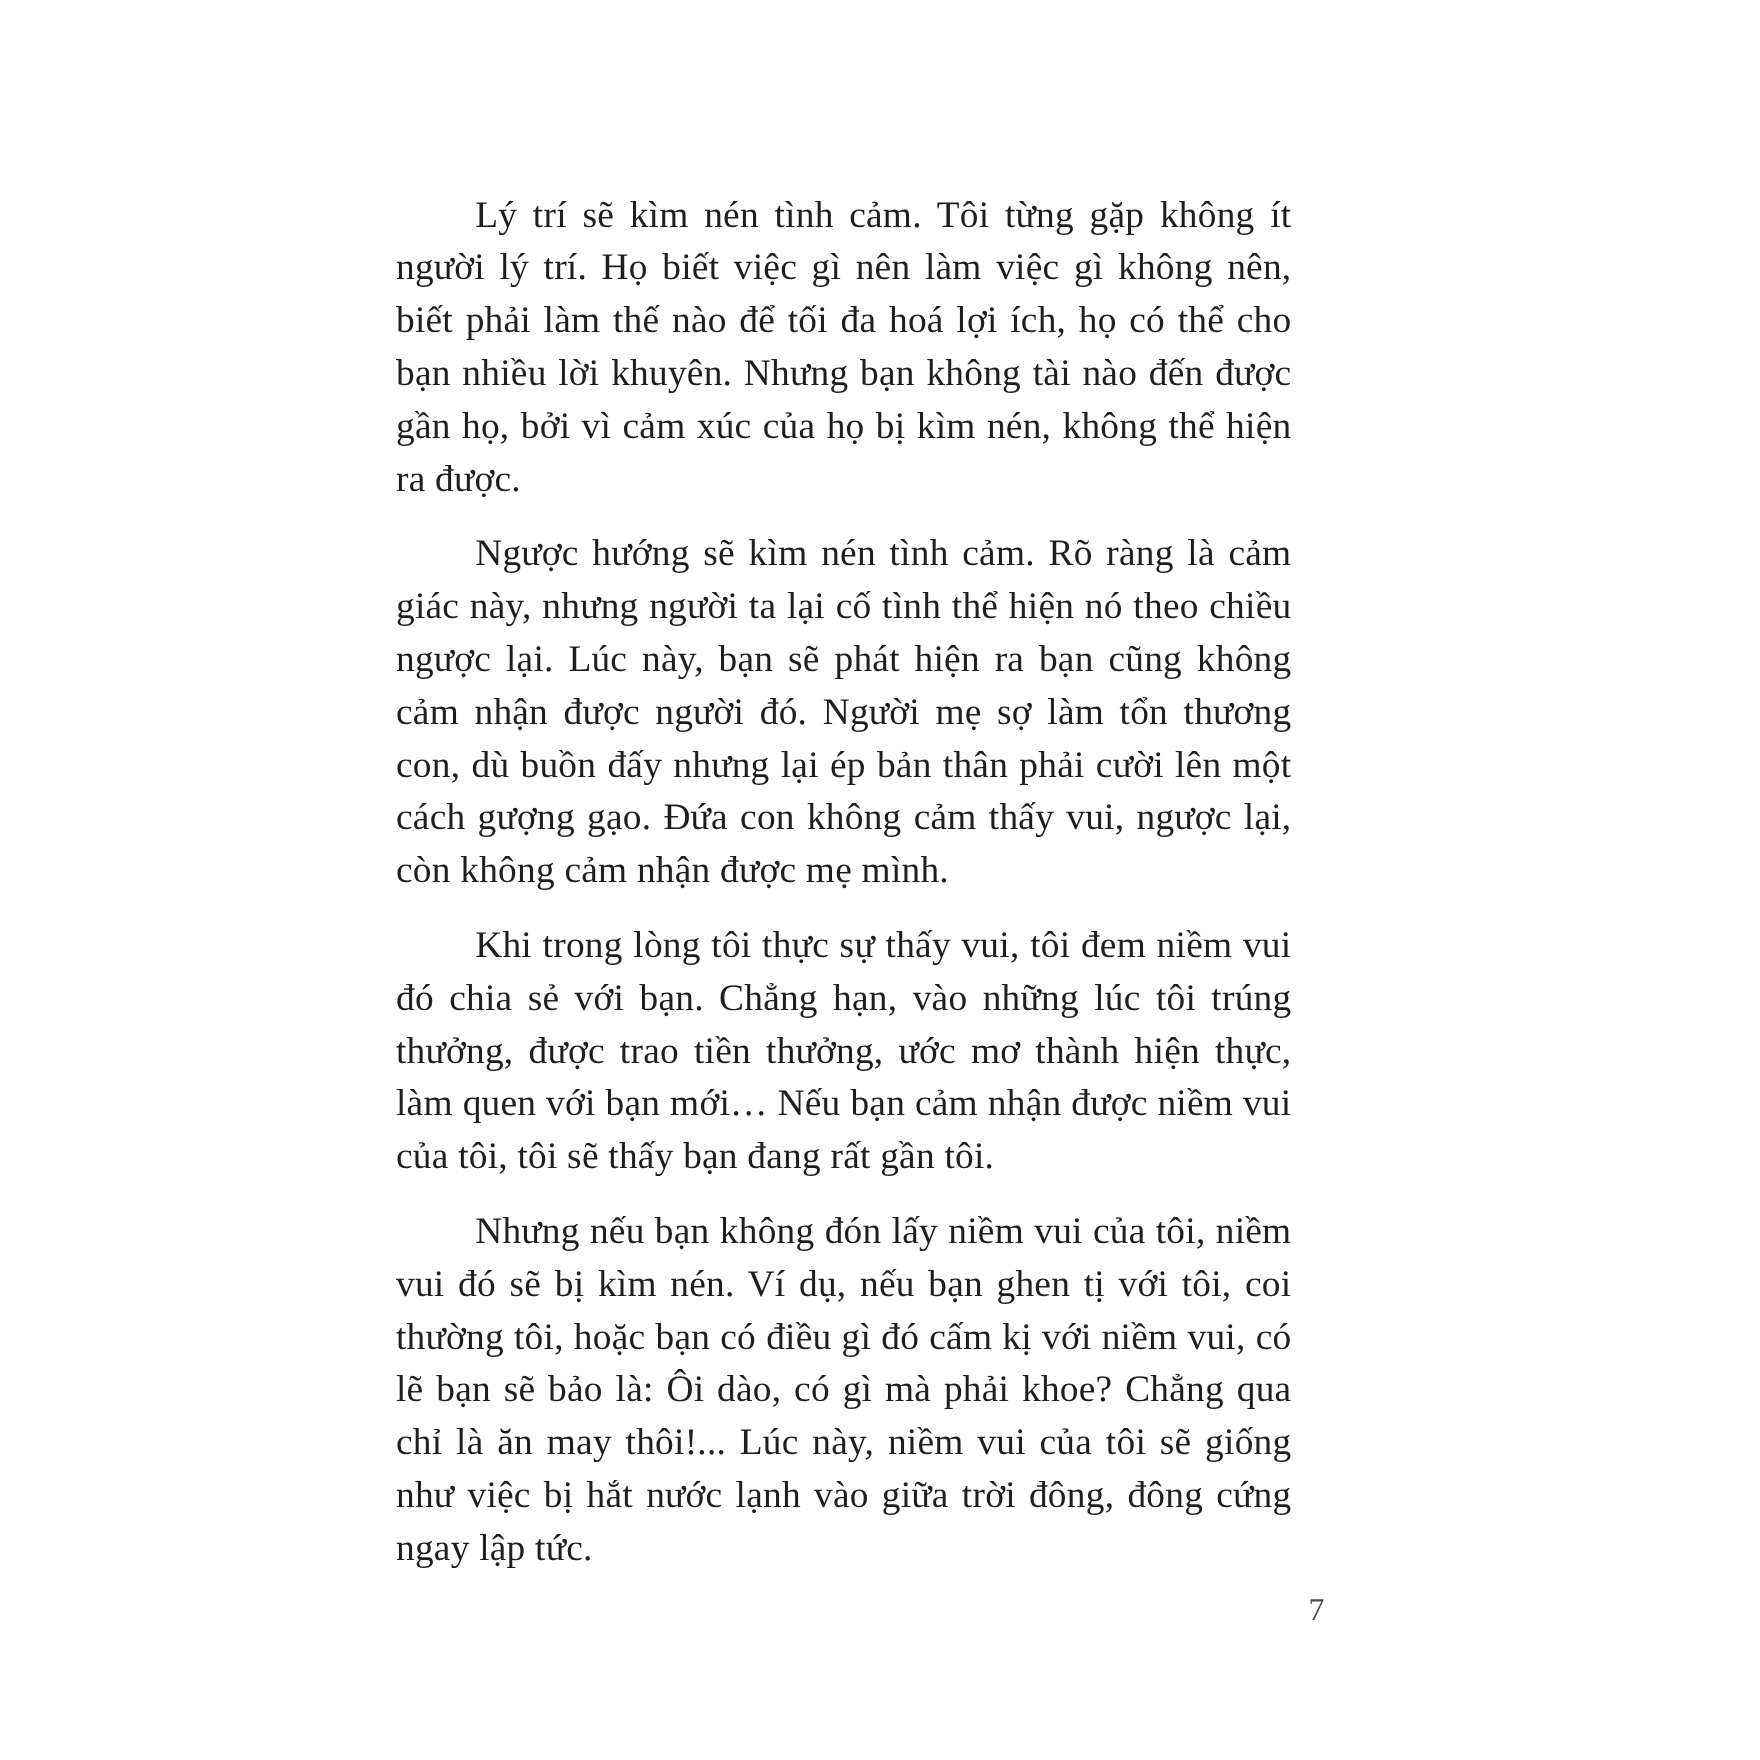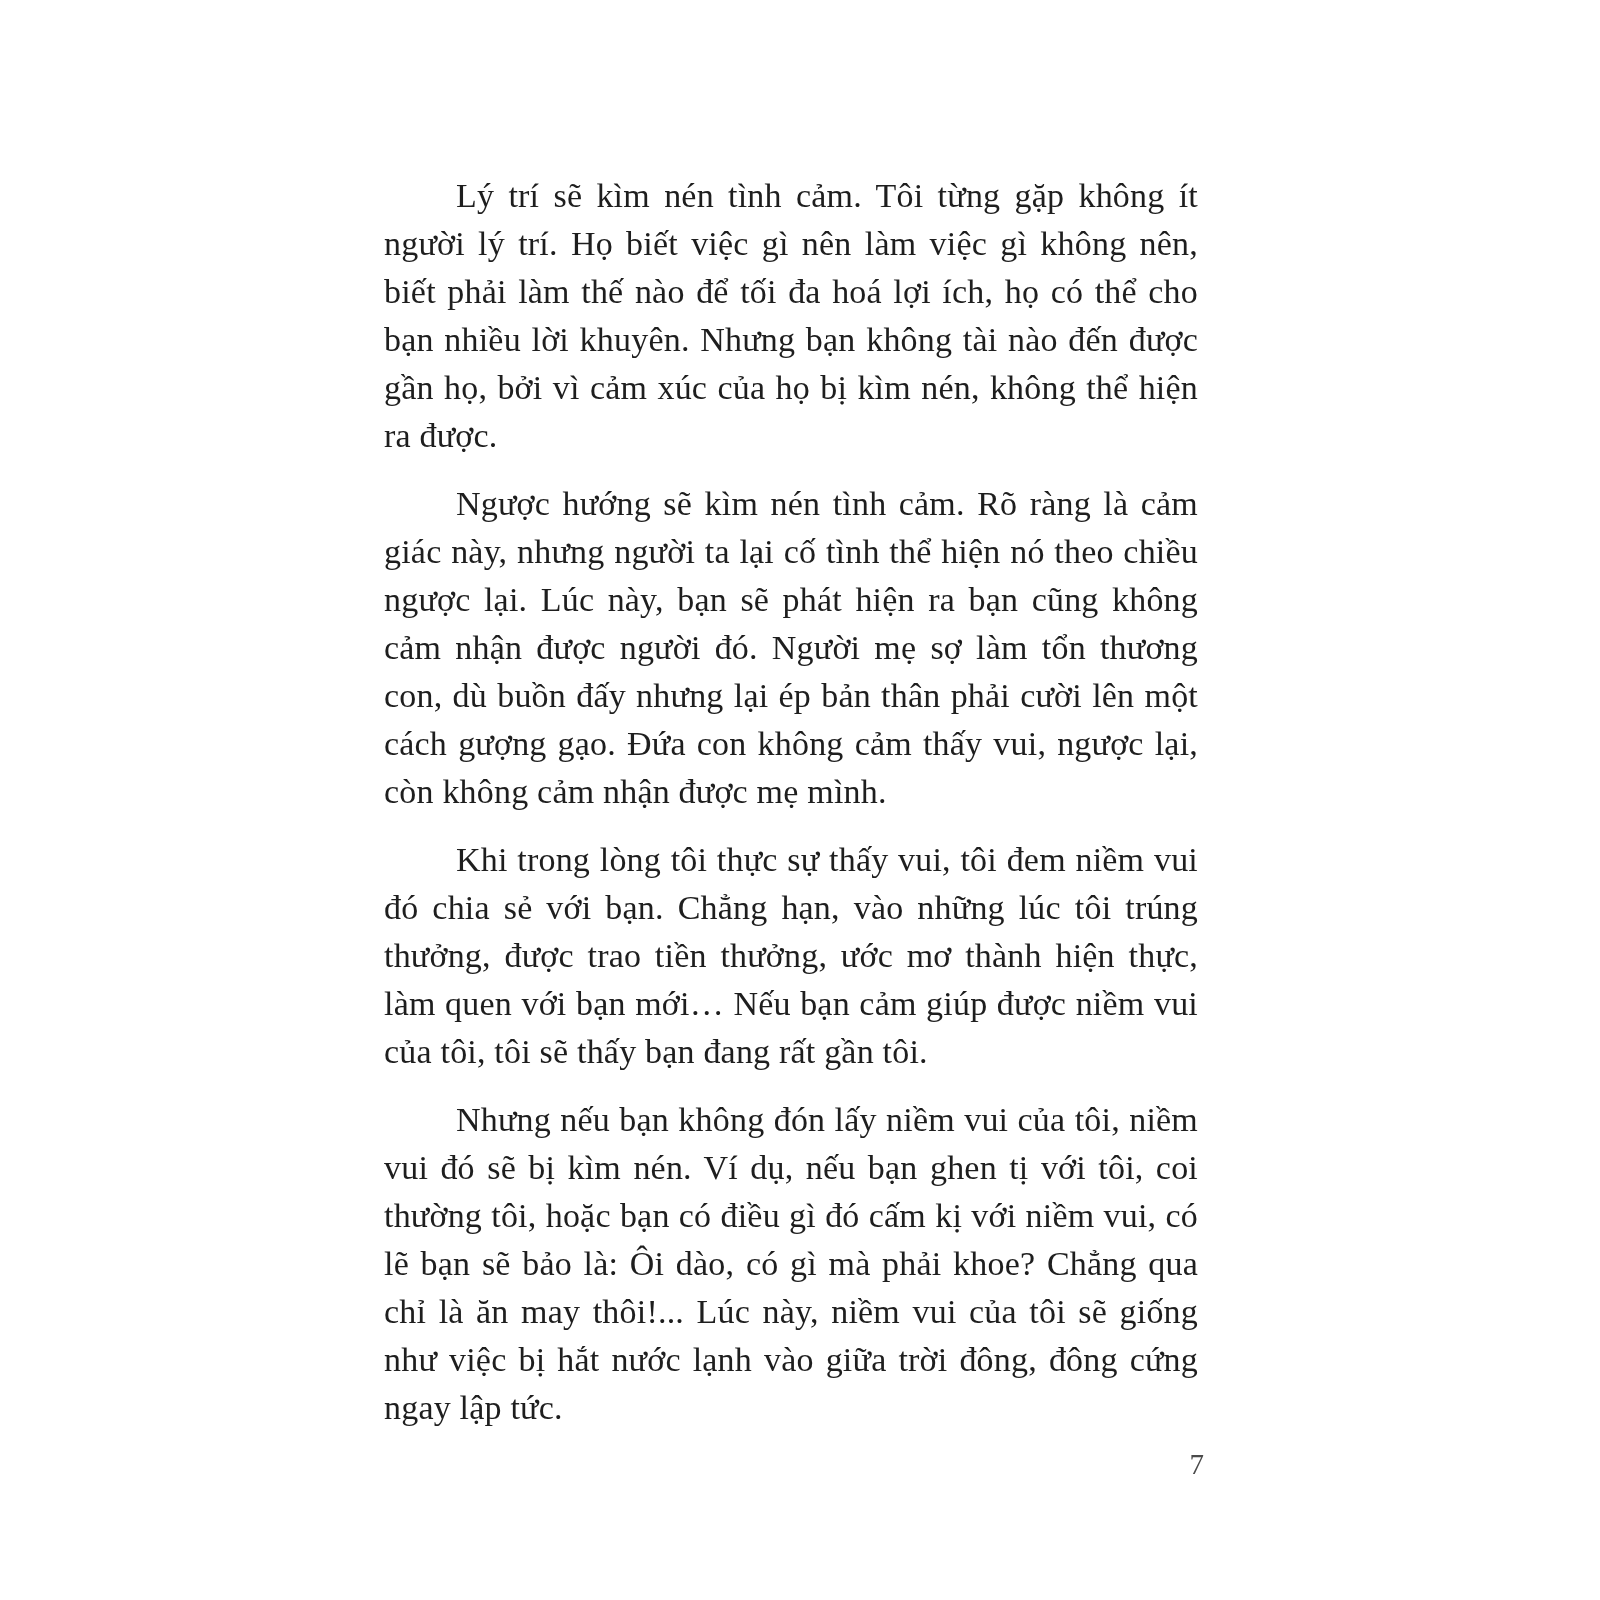--- a/index.html
+++ b/index.html
@@ -12,21 +12,21 @@
   }
   .page {
     position: relative;
     width: 1600px;
     height: 1600px;
     background: #ffffff;
     font-family: "Liberation Serif", "DejaVu Serif", serif;
   }
   .page-text {
     position: absolute;
-    left: 384px;
+    left: 360px;
     top: 172px;
     width: 814px;
   }
   .page-text p {
     margin: 0 0 20px 0;
     text-indent: 72px;
     text-align: justify;
     font-size: 34px;
     line-height: 48px;
     color: #1e1e1e;
@@ -42,17 +42,17 @@
     color: #4a4a4a;
   }
 </style>
 </head>
 <body>
 
 <div class="page">
   <div class="page-text">
     <p>Lý trí sẽ kìm nén tình cảm. Tôi từng gặp không ít người lý trí. Họ biết việc gì nên làm việc gì không nên, biết phải làm thế nào để tối đa hoá lợi ích, họ có thể cho bạn nhiều lời khuyên. Nhưng bạn không tài nào đến được gần họ, bởi vì cảm xúc của họ bị kìm nén, không thể hiện ra được.</p>
     <p>Ngược hướng sẽ kìm nén tình cảm. Rõ ràng là cảm giác này, nhưng người ta lại cố tình thể hiện nó theo chiều ngược lại. Lúc này, bạn sẽ phát hiện ra bạn cũng không cảm nhận được người đó. Người mẹ sợ làm tổn thương con, dù buồn đấy nhưng lại ép bản thân phải cười lên một cách gượng gạo. Đứa con không cảm thấy vui, ngược lại, còn không cảm nhận được mẹ mình.</p>
-    <p>Khi trong lòng tôi thực sự thấy vui, tôi đem niềm vui đó chia sẻ với bạn. Chẳng hạn, vào những lúc tôi trúng thưởng, được trao tiền thưởng, ước mơ thành hiện thực, làm quen với bạn mới… Nếu bạn cảm giúp được niềm vui của tôi, tôi sẽ thấy bạn đang rất gần tôi.</p>
+    <p>Khi trong lòng tôi thực sự thấy vui, tôi đem niềm vui đó chia sẻ với bạn. Chẳng hạn, vào những lúc tôi trúng thưởng, được trao tiền thưởng, ước mơ thành hiện thực, làm quen với bạn mới… Nếu bạn cảm nhận được niềm vui của tôi, tôi sẽ thấy bạn đang rất gần tôi.</p>
     <p>Nhưng nếu bạn không đón lấy niềm vui của tôi, niềm vui đó sẽ bị kìm nén. Ví dụ, nếu bạn ghen tị với tôi, coi thường tôi, hoặc bạn có điều gì đó cấm kị với niềm vui, có lẽ bạn sẽ bảo là: Ôi dào, có gì mà phải khoe? Chẳng qua chỉ là ăn may thôi!... Lúc này, niềm vui của tôi sẽ giống như việc bị hắt nước lạnh vào giữa trời đông, đông cứng ngay lập tức.</p>
   </div>
   <div class="page-number">7</div>
 </div>
 
 </body></html>

